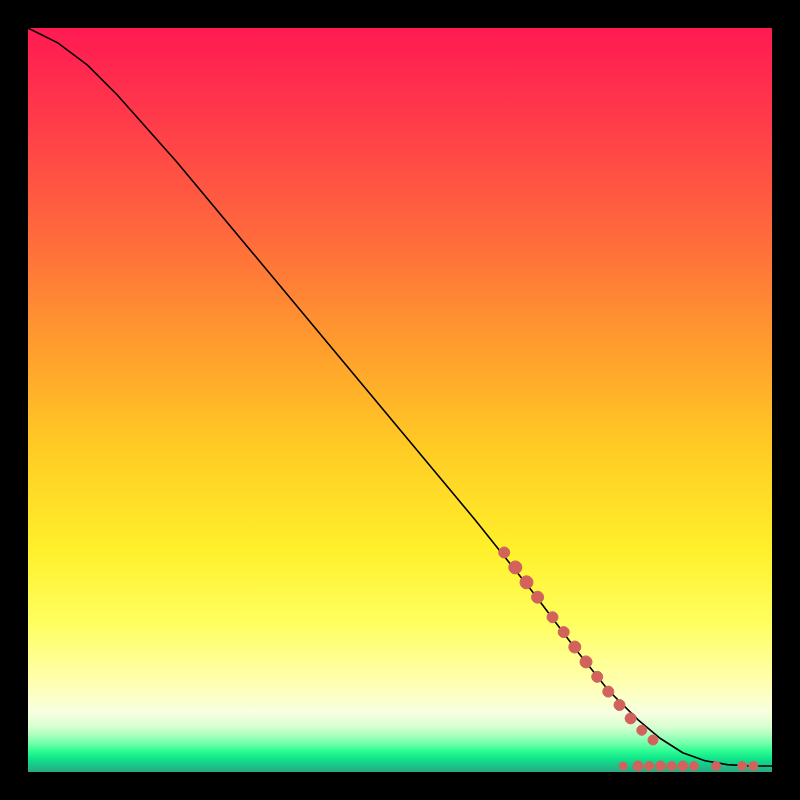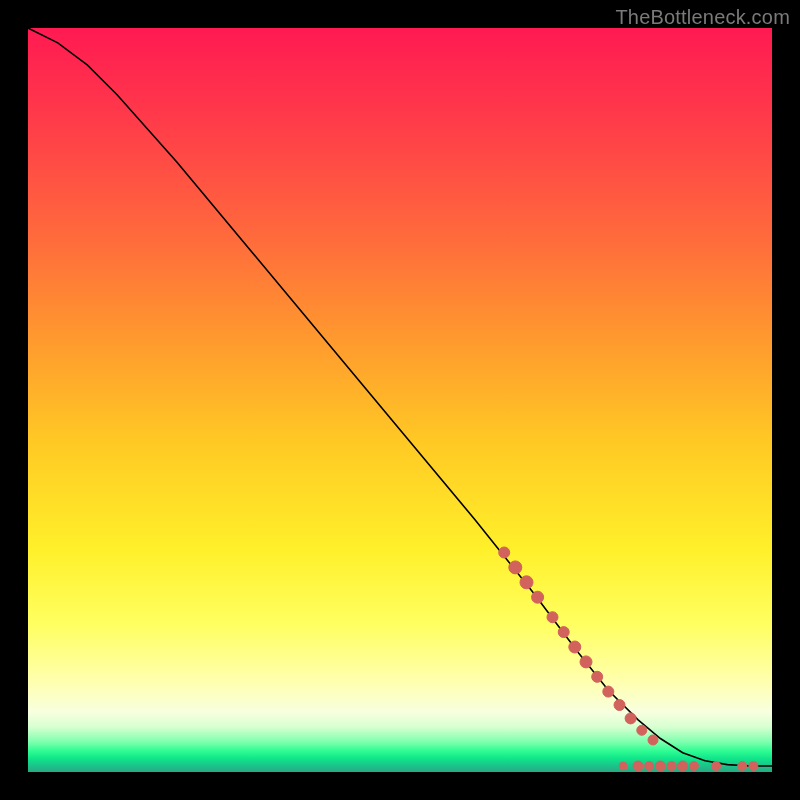--- a/index.html
+++ b/index.html
@@ -72,21 +72,20 @@
     font-size: 20px;
     letter-spacing: 0.2px;
     user-select: none;
   }
 </style>
 </head>
 <body>
 
 <div class="stage">
 
-  <div class="attribution">TheBottleneck.com</div>
 
   <div class="plot">
     <div class="gradient"></div>
 
     <svg class="svg-layer" viewBox="0 0 744 744" preserveAspectRatio="none">
       <path id="curve-path" class="curve" d="M0.0 0.0 L29.8 14.9 L59.5 37.2 L89.3 67.0 L148.8 133.9 L223.2 223.2 L297.6 312.5 L372.0 401.8 L446.4 491.0 L505.9 565.4 L550.6 625.0 L580.3 662.2 L610.1 691.9 L632.4 710.5 L654.7 724.7 L677.0 732.8 L699.4 736.6 L721.7 738.0 L744.0 738.0"></path>
       <g id="dots">
           <circle cx="476.2" cy="524.5" r="5.5" class="dot"></circle>
           <circle cx="487.3" cy="539.4" r="6.5" class="dot"></circle>
           <circle cx="498.5" cy="554.3" r="6.5" class="dot"></circle>

